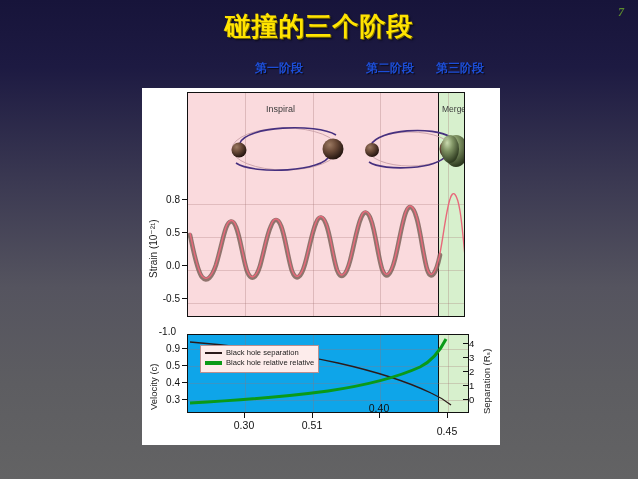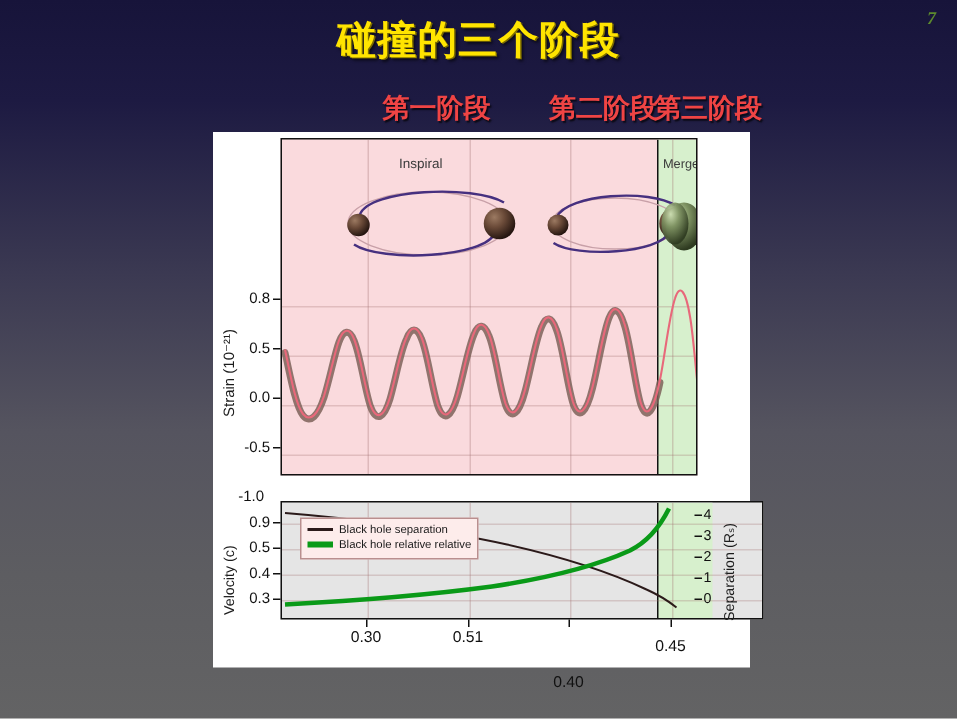--- a/index.html
+++ b/index.html
@@ -19,42 +19,42 @@
   }
 
   
   .title{
     position:absolute;left:0;right:0;top:9px;text-align:center;
     color:#ffe400;font-size:26px;font-weight:bold;letter-spacing:1px;
     text-shadow:1px 1px 0 #7a6a00, 2px 2px 2px rgba(0,0,0,.6);
   }
   .subtitles{
     position:absolute;left:0;right:0;top:60px;height:20px;
-    color:#ef4444;font-size:18px;font-weight:bold;
+    color:#1d4ed8;font-size:12px;font-weight:bold;
   }
   .subtitles span{position:absolute;white-space:nowrap;
      text-shadow:1px 1px 1px rgba(0,0,0,.7);}
   .st1{left:255px;} .st2{left:366px;} .st3{left:436px;}
 
   
   .card{
     position:absolute;left:142px;top:88px;width:358px;height:357px;
     background:#ffffff;
   }
 
   
   .panel-top{
     position:absolute;left:45px;top:4px;width:278px;height:225px;
     border:1.5px solid #111;box-sizing:border-box;overflow:hidden;
     background:#fadadd;
   }
   .panel-bot{
-    position:absolute;left:45px;top:246px;width:322px;height:79px;
+    position:absolute;left:45px;top:246px;width:282px;height:79px;
     border:1.5px solid #111;box-sizing:border-box;overflow:hidden;
-    background:#e5e5e5;
+    background:#0ea5e9;
   }
   .reg-merger{position:absolute;top:0;bottom:0;left:250px;width:36px;background:#d7f0cd;border-left:1.6px solid #111;}
   .reg-merger-b{left:250px;width:36px;}
 
   .gridline-v{position:absolute;top:0;bottom:0;width:1px;background:rgba(160,110,110,.30);}
   .gridline-h{position:absolute;left:0;right:0;height:1px;background:rgba(160,110,110,.28);}
 
   .phase-label{
     position:absolute;font-size:8.5px;color:#3b3b3b;white-space:pre-line;line-height:1.05;
   }
@@ -256,17 +256,17 @@
     <div class="tickmark" style="left:321px;top:311px;width:5px;height:1.4px;"></div>
     <div class="ylab ylab-sep">Separation (Rₛ)</div>
 
     <div class="tickmark" style="left:102px;top:325px;width:1.4px;height:5px;"></div>
     <div class="tickmark" style="left:170px;top:325px;width:1.4px;height:5px;"></div>
     <div class="tickmark" style="left:237px;top:325px;width:1.4px;height:5px;"></div>
     <div class="tickmark" style="left:305px;top:325px;width:1.4px;height:5px;"></div>
 
     <div class="tick-x" style="left:82px;top:331px;">0.30</div>
     <div class="tick-x" style="left:150px;top:331px;">0.51</div>
-    <div class="tick-x" style="left:217px;top:314px;margin-top:47px;">0.40</div>
+    <div class="tick-x" style="left:217px;top:314px;">0.40</div>
     <div class="tick-x" style="left:285px;top:337px;">0.45</div>
 
   </div>
 </div>
 
 </body></html>

